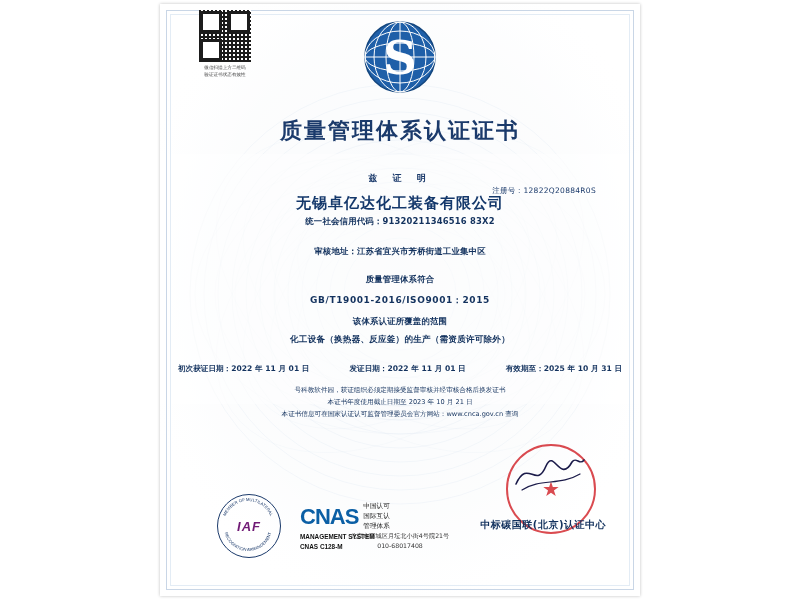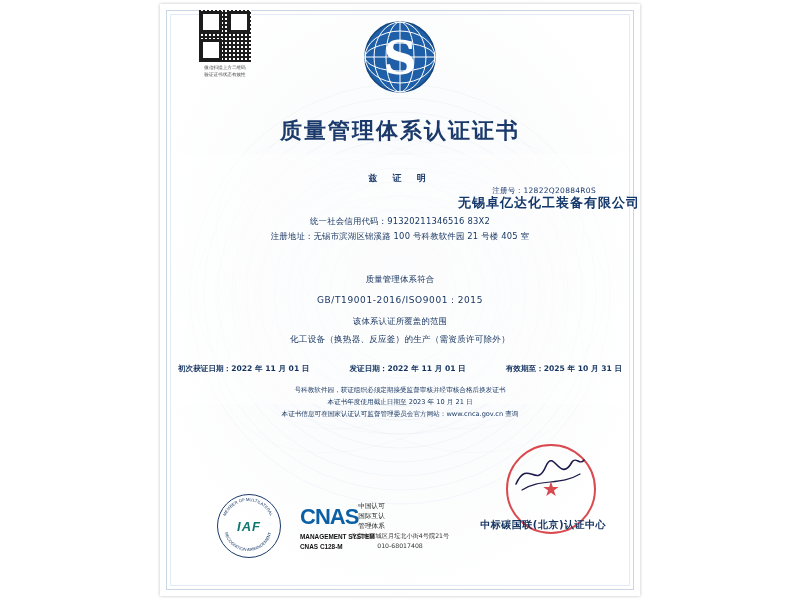--- a/index.html
+++ b/index.html
@@ -83,27 +83,27 @@
     font-size:7.5px;color:#1b3a6b;letter-spacing:.3px;
     font-family:"DejaVu Sans",sans-serif;
     margin-top:32px;
   }
   .zizhengming{
     position:absolute;left:0;right:0;top:168px;text-align:center;
     font-size:9px;color:#1b3a6b;letter-spacing:6px;font-weight:bold;
     font-family:"DejaVu Sans",sans-serif;
   }
   .company{
-    position:absolute;left:0;right:0;top:190px;text-align:right;
-    font-size:13px;color:#14386b;font-weight:bold;letter-spacing:1px;
+    position:absolute;left:0;right:0;top:190px;text-align:center;
+    font-size:15px;color:#14386b;font-weight:bold;letter-spacing:1px;
     font-family:"DejaVu Sans",sans-serif;
   }
   .line{
     position:absolute;left:0;right:0;text-align:center;
-    font-size:8.4px;color:#13325e;font-weight:normal;letter-spacing:.2px;
+    font-size:8.4px;color:#13325e;font-weight:bold;letter-spacing:.2px;
     font-family:"DejaVu Sans",sans-serif;
   }
   .l-credit{top:212px;}
   .l-regaddr{top:227px;}
   .l-auditaddr{top:242px;}
   .l-conform{top:270px;}
   .l-standard{top:290px;font-size:9px;letter-spacing:.6px;}
   .l-scopehdr{top:312px;}
   .l-scope{top:330px;font-size:8.6px;}
   .dates{
@@ -139,25 +139,25 @@
   }
   .iaf{
     position:absolute;left:28px;top:6px;width:86px;height:62px;text-align:center;
   }
   .iaf-ring{
     position:relative;width:62px;height:62px;margin:0 auto;
     border-radius:50%;border:1.5px solid #1b3a6b;
   }
   .iaf-text{
     position:absolute;left:50%;top:50%;transform:translate(-50%,-50%);
-    font-size:13px;font-weight:bold;font-style:italic;color:#0f766e;
+    font-size:13px;font-weight:bold;font-style:italic;color:#701a75;
     letter-spacing:1px;
   }
   .cnas{
-    position:absolute;left:122px;top:14px;display:flex;align-items:center;
+    position:absolute;left:122px;top:14px;display:flex;align-items:center;gap:5px;
   }
   .cnas-logo{
     font-size:22px;font-weight:bold;color:#0b5fa5;letter-spacing:-1px;
     font-family:"Liberation Sans",sans-serif;
   }
   .cnas-cn{
     font-size:6.6px;color:#222;line-height:1.5;
     font-family:"DejaVu Sans",sans-serif;
   }
   .cnas-ms{
@@ -272,21 +272,21 @@
     <div class="title">质量管理体系认证证书</div>
 
     <div class="regno">
       <span>注册号：</span><span>12822Q20884R0S</span>
     </div>
 
     <div class="zizhengming">兹 证 明</div>
     <div class="company">无锡卓亿达化工装备有限公司</div>
 
     <div class="line l-credit">统一社会信用代码：91320211346516 83X2</div>
-    <div class="line l-regaddr">注册地址：无锡市滨湖区锦溪路 100 号科教软件园 21 号楼 405 室</div>
+    <div class="line l-auditaddr">审核地址：江苏省宜兴市芳桥街道工业集中区</div>
 
     <div class="line l-conform">质量管理体系符合</div>
     <div class="line l-standard">GB/T19001-2016/ISO9001：2015</div>
 
     <div class="line l-scope">化工设备（换热器、反应釜）的生产（需资质许可除外）</div>
     <div class="line l-scopehdr">该体系认证所覆盖的范围</div>
 
     <div class="dates">
       <div>
         <span>初次获证日期：</span><span>2022 年 11 月 01 日</span>

